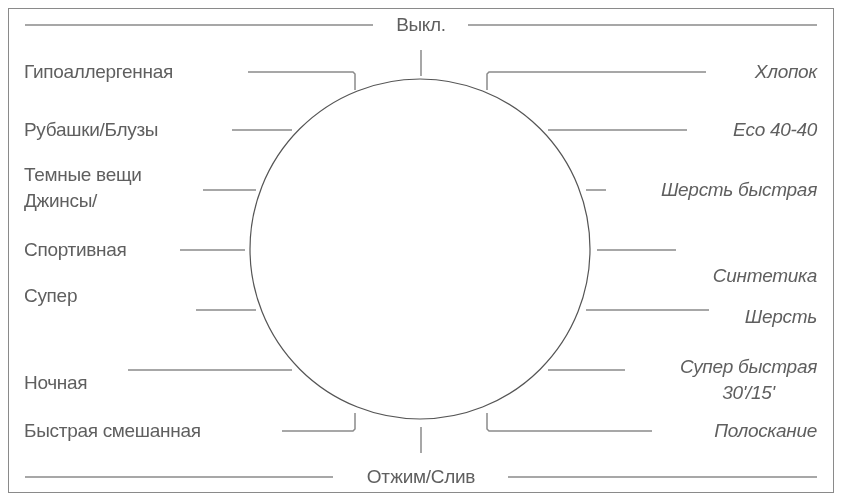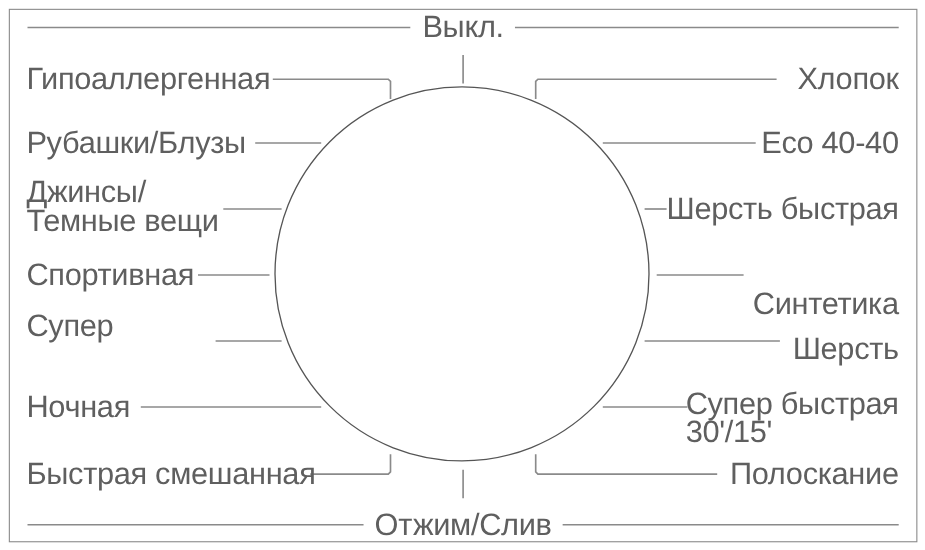--- a/index.html
+++ b/index.html
@@ -1,20 +1,20 @@
 <!DOCTYPE html>
 <html><head>
 <meta charset="utf-8">
 <style>
   html,body{margin:0;padding:0;background:#fff;}
   body{width:841px;height:500px;position:relative;overflow:hidden;font-family:"Liberation Sans","DejaVu Sans",sans-serif;}
   .frame{position:absolute;left:8px;top:8px;width:826px;height:485px;border:1px solid #8a8a8a;box-sizing:border-box;}
   svg.lines{position:absolute;left:0;top:0;}
-  .lbl{position:absolute;color:#5f5f5f;font-size:28px;line-height:26px;white-space:nowrap;letter-spacing:-0.3px;}
-  .lbl.r{text-align:left;}
+  .lbl{position:absolute;color:#5f5f5f;font-size:19px;line-height:26px;white-space:nowrap;letter-spacing:-0.3px;}
+  .lbl.r{text-align:center;font-style:italic;}
   .lbl.c{text-align:center;background:#fff;padding:0 10px;transform:translateX(-50%);}
 </style>
 </head>
 <body>
 
 <div class="frame"></div>
 
 <svg class="lines" width="841" height="500">
   <g stroke="#8a8a8a" stroke-width="1.5" fill="none">
 
@@ -44,28 +44,28 @@
   </g>
   <circle cx="420" cy="249" r="170" fill="none" stroke="#555" stroke-width="1.2"></circle>
 </svg>
 
 <div class="lbl c" style="left:421px;top:12px;">Выкл.</div>
 <div class="lbl c" style="left:421px;top:464px;">Отжим/Слив</div>
 
 <div class="lbl" style="left:24px;top:59px;">Гипоаллергенная</div>
 <div class="lbl" style="left:24px;top:117px;">Рубашки/Блузы</div>
 <div class="lbl" style="left:24px;top:162px;">
+  <div>Темные вещи</div>
   <div>Джинсы/</div>
-  <div>Темные вещи</div>
 </div>
 <div class="lbl" style="left:24px;top:237px;">Спортивная</div>
 <div class="lbl" style="left:24px;top:283px;">
   <div>Супер</div>
 </div>
-<div class="lbl" style="left:24px;top:357px;">Ночная</div>
+<div class="lbl" style="left:24px;top:370px;">Ночная</div>
 <div class="lbl" style="left:24px;top:418px;">Быстрая смешанная</div>
 
 <div class="lbl r" style="right:24px;top:59px;">Хлопок</div>
 <div class="lbl r" style="right:24px;top:117px;">Eco 40-40</div>
 <div class="lbl r" style="right:24px;top:177px;">Шерсть быстрая</div>
 <div class="lbl r" style="right:24px;top:237px;margin-top:26px;">Синтетика</div>
 <div class="lbl r" style="right:24px;top:304px;margin-left:24px;">Шерсть</div>
 <div class="lbl r" style="right:24px;top:342px;margin-top:12px;">
   <div>Супер быстрая</div>
   <div>30'/15'</div>

